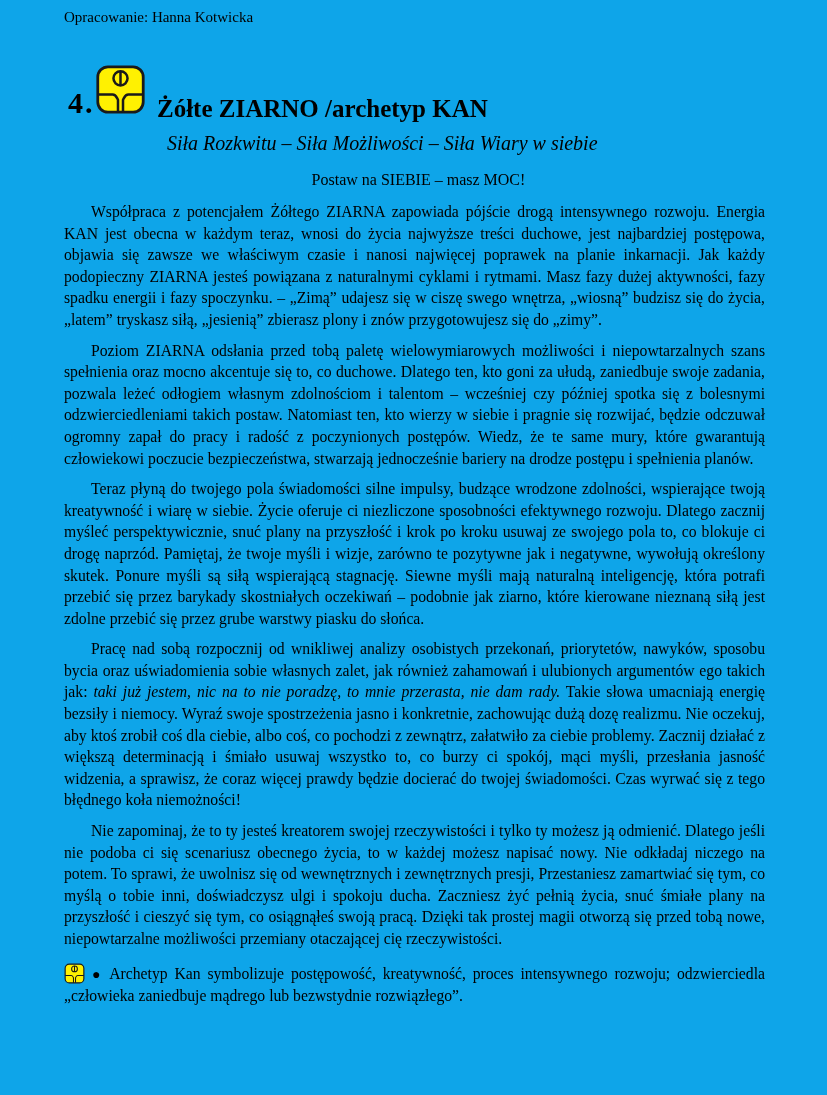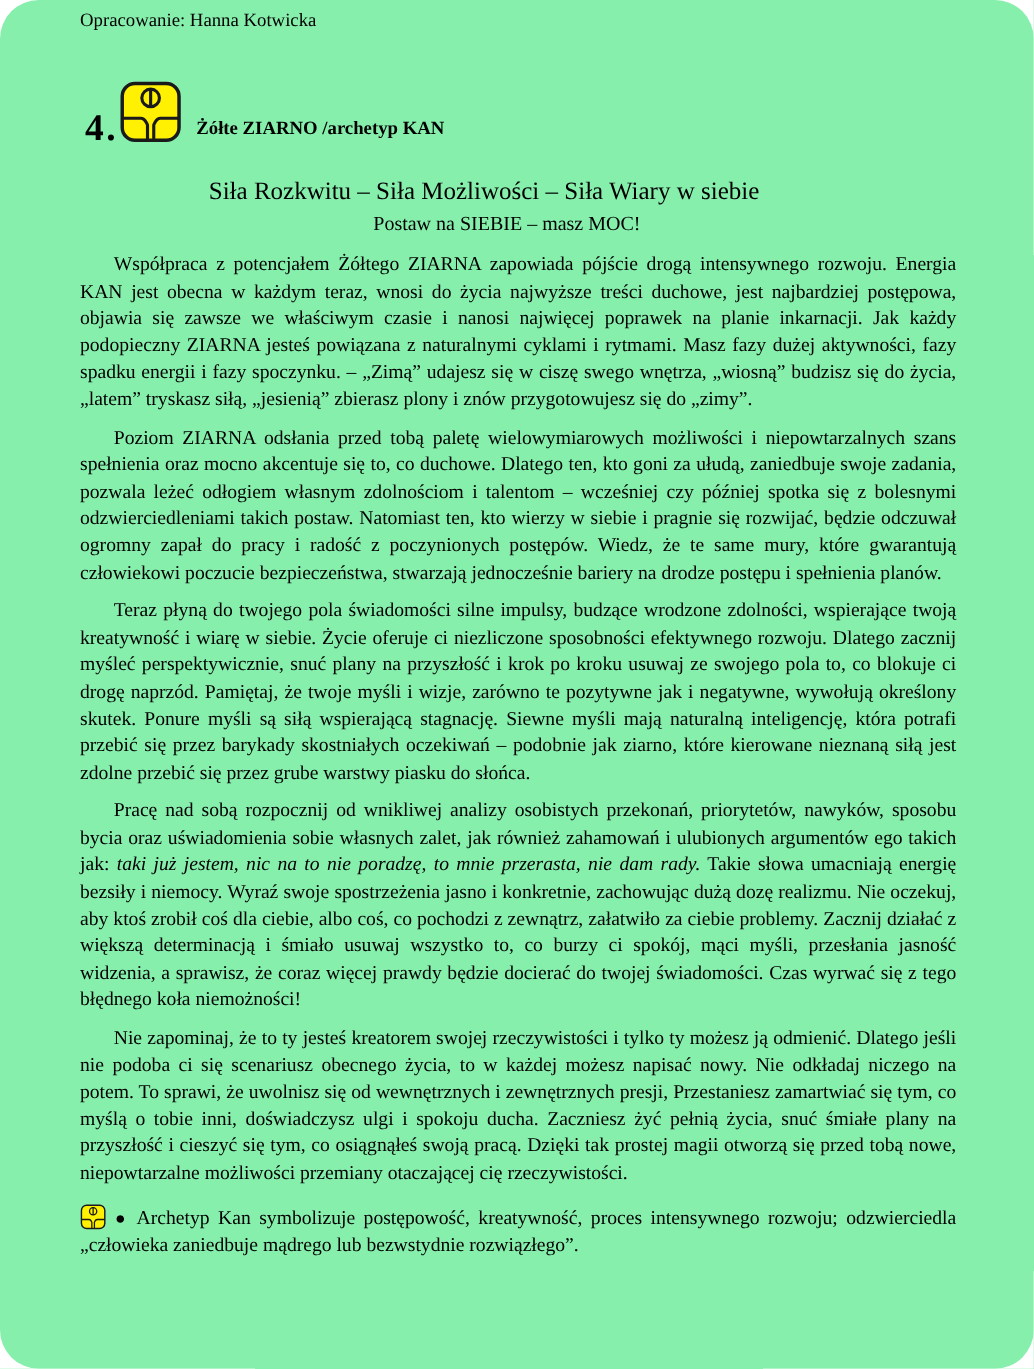--- a/index.html
+++ b/index.html
@@ -4,49 +4,49 @@
 <style>
   html, body { margin: 0; padding: 0; }
   body {
     width: 827px; height: 1095px;
     background: #ffffff;
     color: #000000;
     font-family: "Liberation Serif", "DejaVu Serif", serif;
     position: relative;
     overflow: hidden;
   }
-  .page { position: absolute; inset: 0; background: #86efac; border-radius: 31px; }
+  .page { position: absolute; inset: 0; background: #0ea5e9; }
 
   .credit {
     position: absolute; left: 64px; top: 8px;
     font-size: 15px; line-height: 19px;
   }
 
   .section-number {
     position: absolute; left: 68px; top: 86px;
     font-size: 30px; font-weight: bold; letter-spacing: 2px;
   }
 
   .kan-large {
     position: absolute; left: 95px; top: 64px;
     width: 51px; height: 51px; display: block;
   }
 
   .doc-title {
     position: absolute; left: 157px; top: 95px;
-    font-size: 15px; font-weight: bold; white-space: nowrap;
+    font-size: 25px; font-weight: bold; white-space: nowrap;
   }
 
   .doc-subtitle {
-    position: absolute; left: 167px; top: 142px;
-    font-size: 20px; white-space: nowrap;
+    position: absolute; left: 167px; top: 132px;
+    font-size: 20px; font-style: italic; white-space: nowrap;
   }
 
   .motto {
-    position: absolute; left: 55px; top: 171px; width: 701px;
+    position: absolute; left: 68px; top: 171px; width: 701px;
     text-align: center; font-size: 16px;
   }
 
   .body-text {
     position: absolute; left: 64px; top: 201px; width: 701px;
     font-size: 15.7px; line-height: 21.6px;
     text-align: justify;
   }
   .body-text p {
     margin: 0 0 9px 0;

